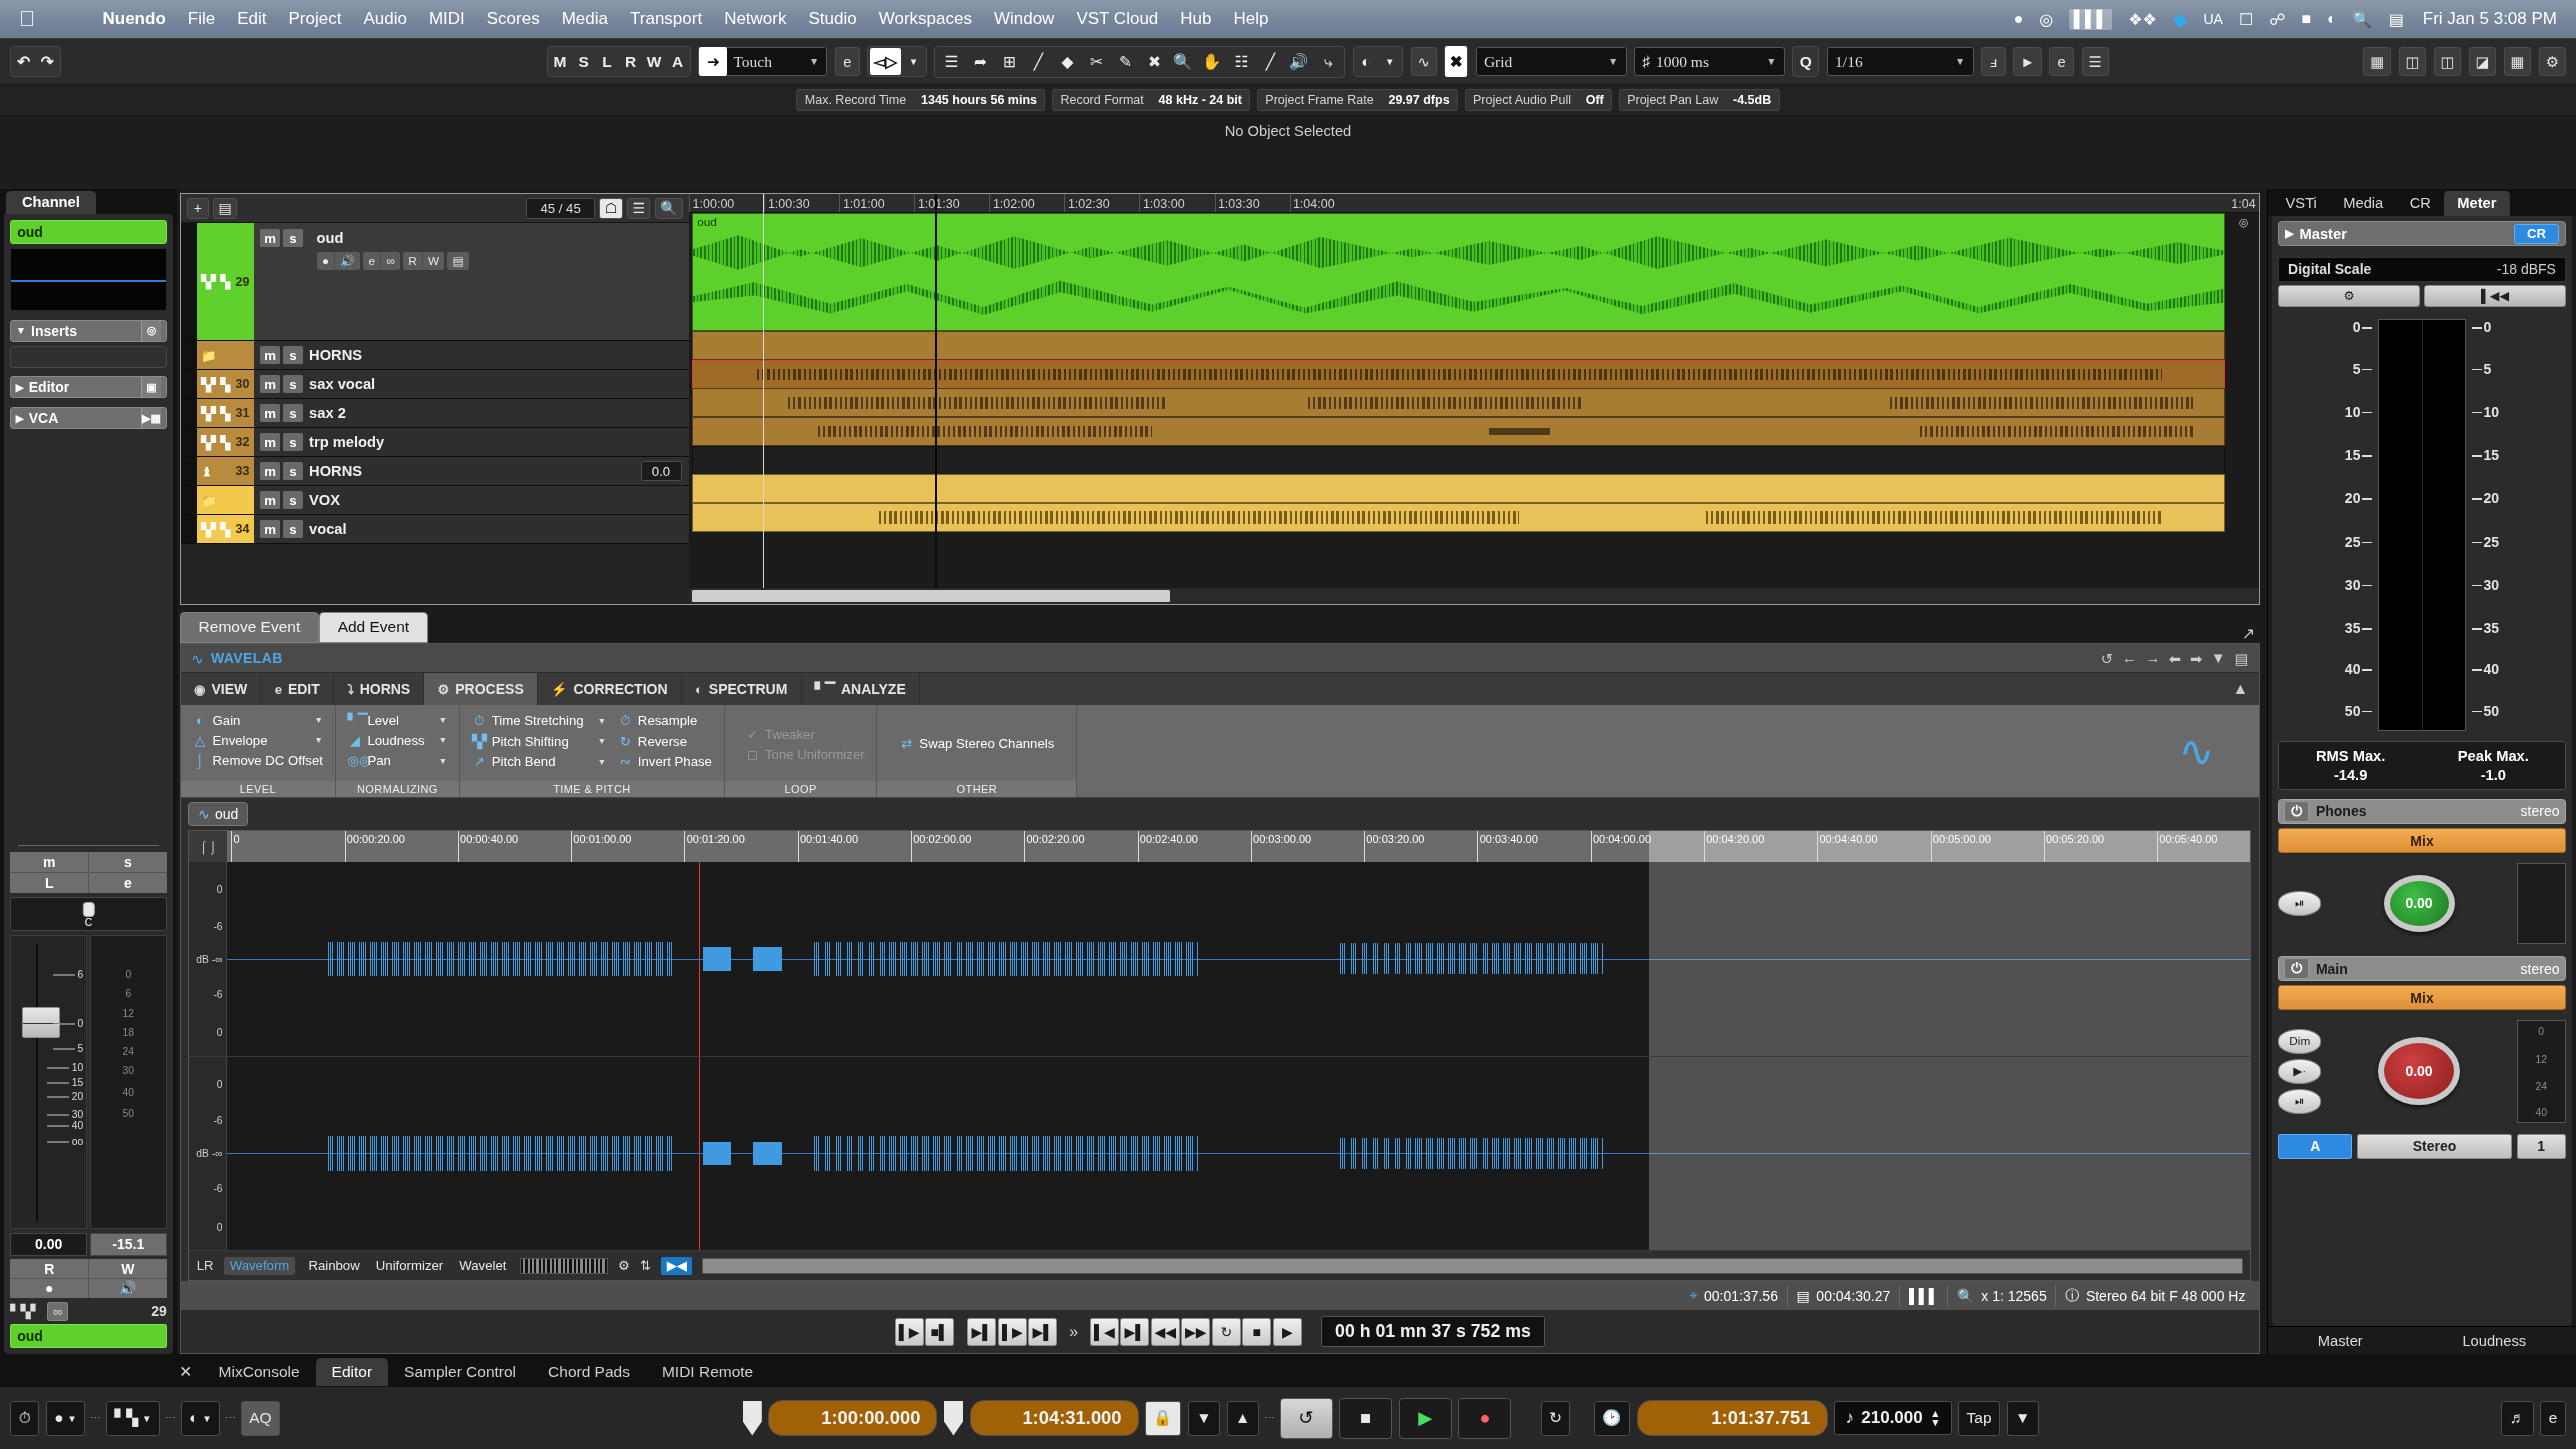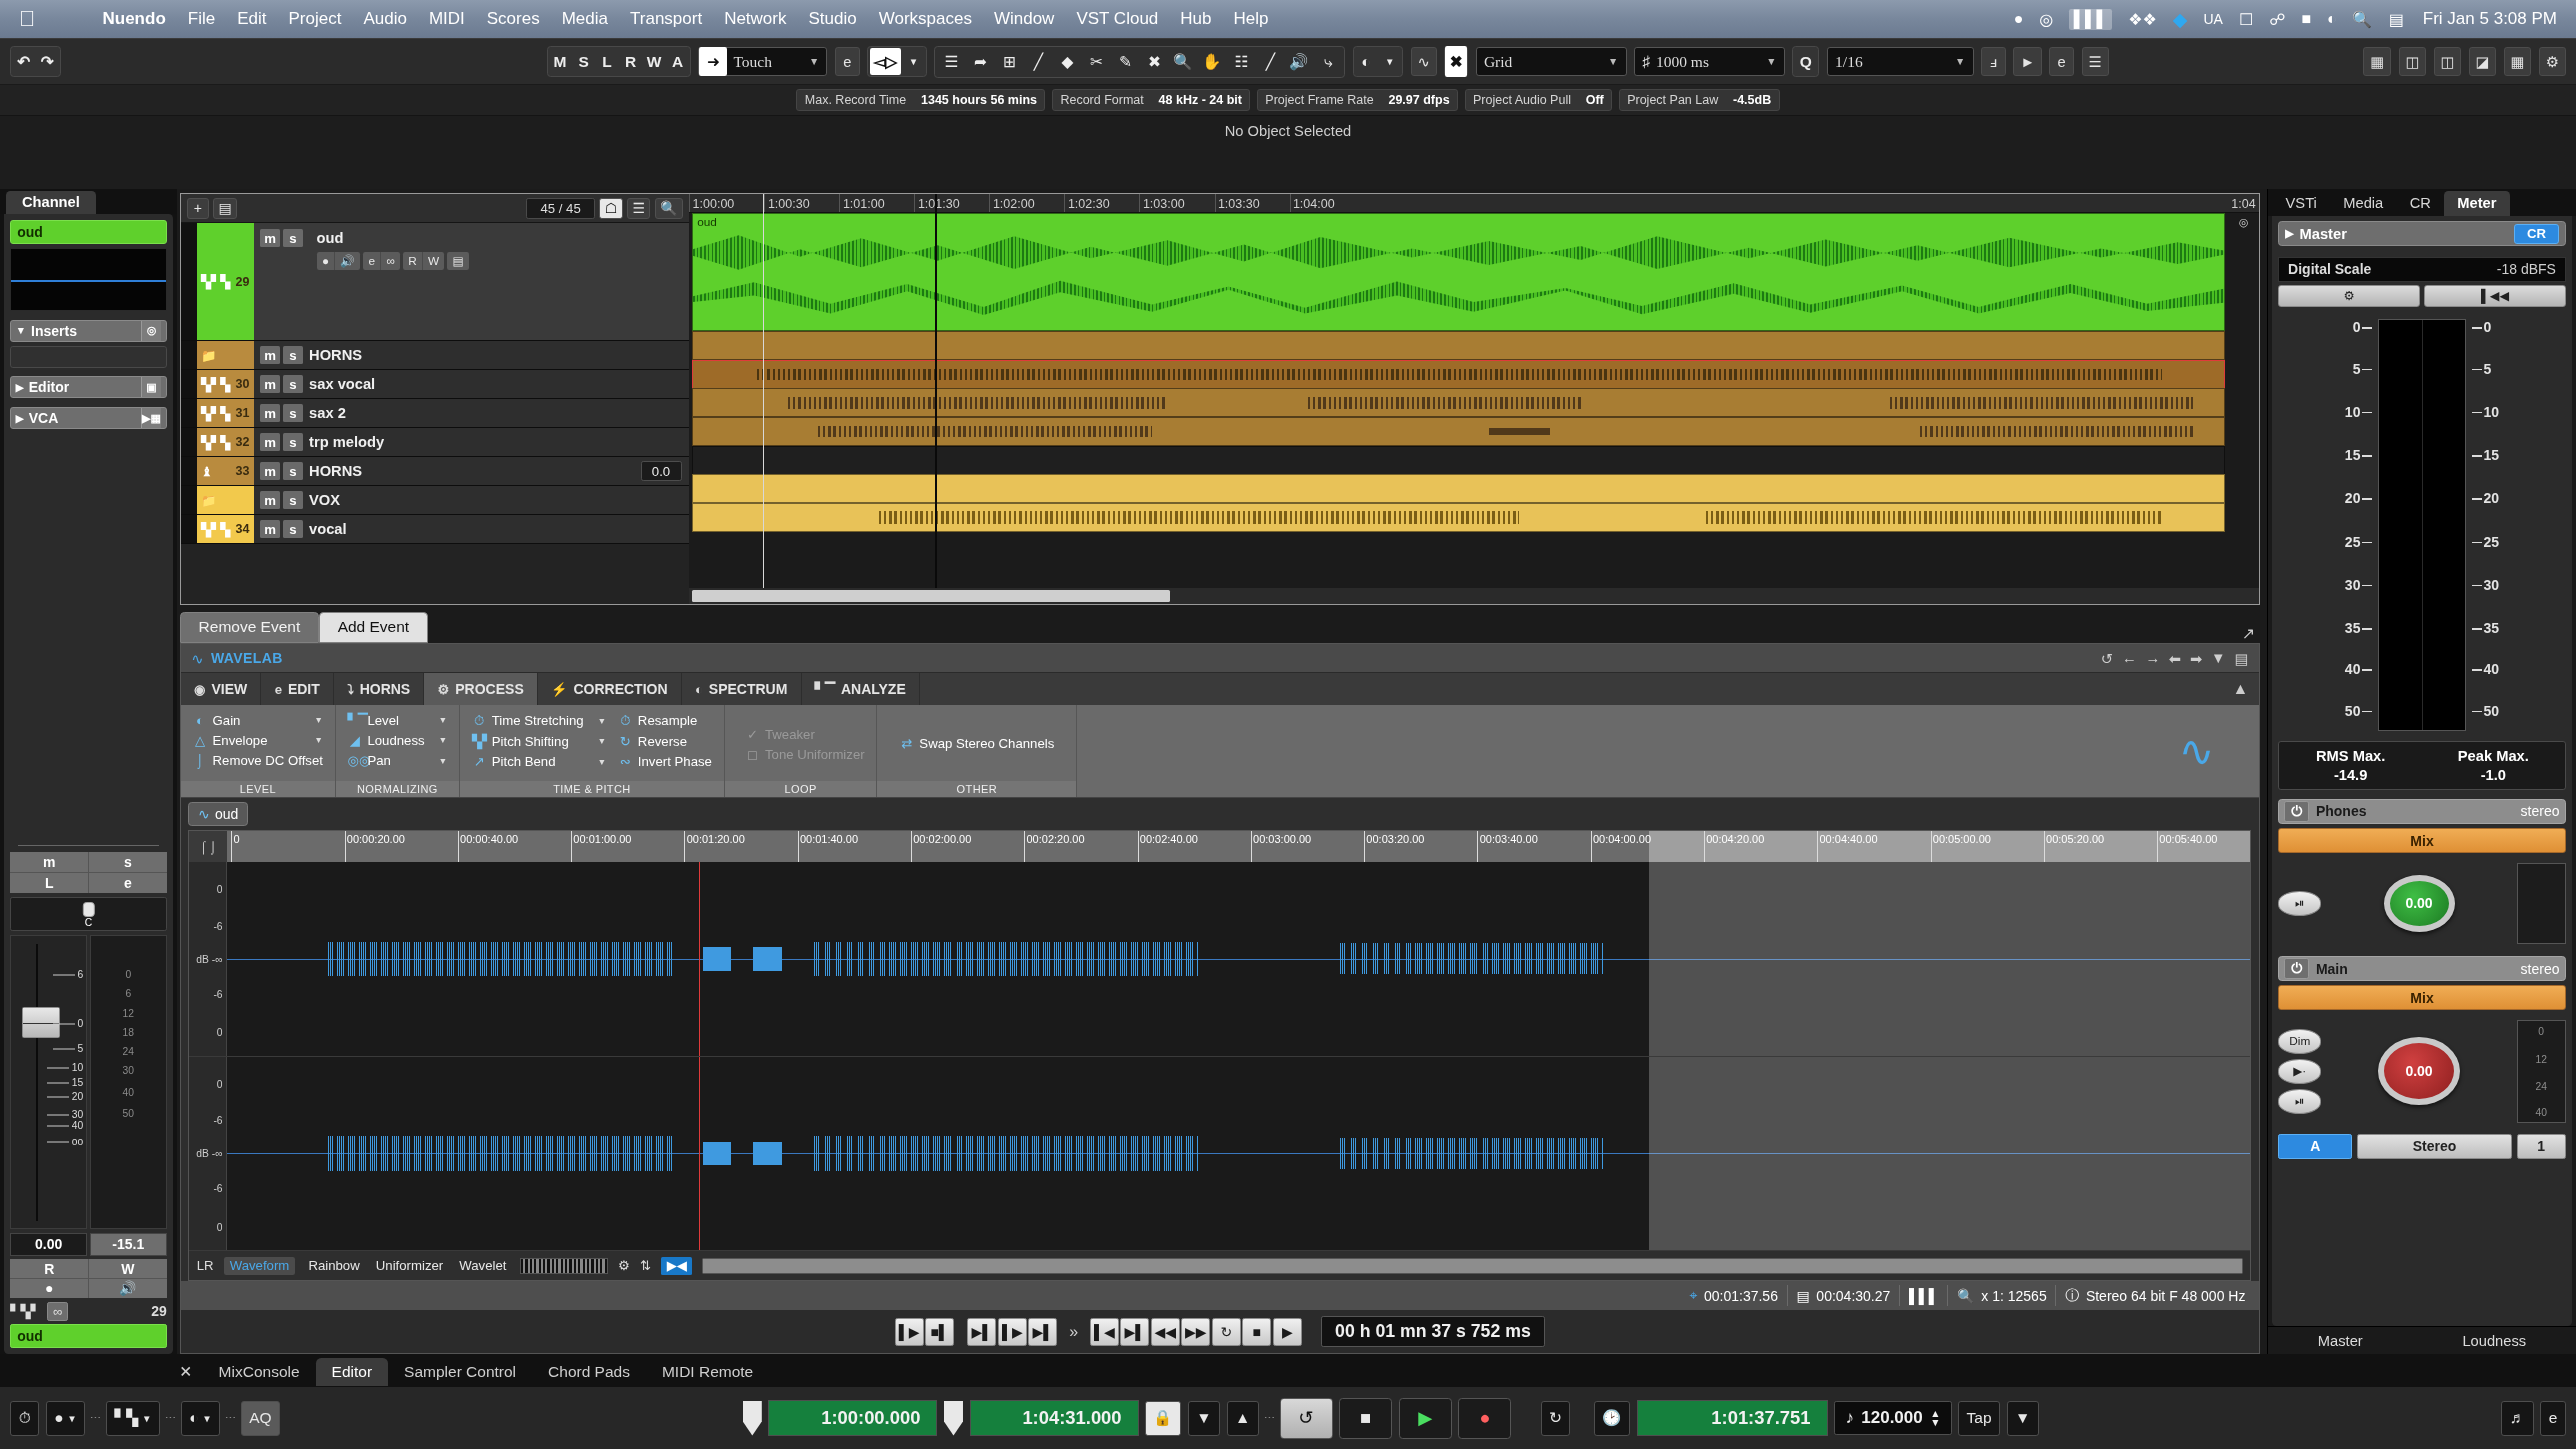--- a/index.html
+++ b/index.html
@@ -304,21 +304,21 @@
   .bt.act{ background:#3b3b3b; color:#fff; border-radius:5.2px 5.2px 0 0;}
   .bt.x{ padding:5.2px 10.3px; }
   #transport{ position:absolute; left:0; right:0; bottom:0; height:63px; background:#272727;
               display:flex; align-items:center; padding:0 10.3px; gap:6.6px; border-top:0.7px solid #111;}
   .trb{ background:#151515; border:0.7px solid #4e4e4e; border-radius:2.9px; height:35px;
         display:flex; align-items:center; justify-content:center; color:#e8e8e8;
         font-size:15.5px; padding:0 7.4px; gap:3.7px;}
   .trb.lite{ background:#5a5a5a; }
   .trb.white{ background:#e8e8e8; color:#111;}
   .dots{ color:#888; font-size:11px; letter-spacing:0.7px; writing-mode:vertical-rl; line-height:.7;}
-  .timefield{ background:#15803d; border:0.7px solid #4e4e4e; border-radius:0; color:#f2f2f2;
+  .timefield{ background:#a16207; border:0.7px solid #4e4e4e; border-radius:14px; color:#f2f2f2;
               font-size:18.4px; font-weight:bold; padding:5.9px 16px; text-align:right; min-width:169px;}
   .mkr{ width:19px; height:35px; background:#e8e8e8; clip-path:polygon(0 0,100% 0,100% 60%,50% 100%,0 60%);}
   .bigbtn{ width:53px; height:41px; border:0.7px solid #555; border-radius:3.7px;
            display:flex; align-items:center; justify-content:center; font-size:18.4px;}
   .bb-gray{ background:linear-gradient(180deg,#d8d8d8,#b0b0b0); color:#111;}
   .bb-dark{ background:#1b1b1b; color:#e8e8e8;}
   .bb-grn{ background:#1b1b1b; color:#4ade60;}
   .bb-red{ background:#1b1b1b; color:#ff6060;}
   .tempo{ background:#0c0c0c; border:0.7px solid #4e4e4e; border-radius:2.2px; color:#f2f2f2;
           font-size:17px; font-weight:bold; padding:5.9px 10.3px; display:flex; align-items:center; gap:7.4px;}
@@ -1252,21 +1252,21 @@
     <div class="bigbtn bb-dark">■</div>
     <div class="bigbtn bb-grn">▶</div>
     <div class="bigbtn bb-red">●</div>
     <div style="width:16px"></div>
     <div class="trb">↻</div>
     <div style="width:10.3px"></div>
     <div class="trb">🕑</div>
     <div class="timefield" style="min-width:191px">1:01:37.751</div>
     <div class="tempo">
       <span>♪</span>
-      <span>120.000</span>
+      <span>210.000</span>
       <span style="font-size:10.3px;line-height:.9">▲<br>▼</span>
     </div>
     <div class="trb">Tap</div>
     <div class="trb">▼</div>
     <div style="flex:1"></div>
     <div class="trb">♬</div>
     <div class="trb">e</div>
   </div>
 </div>
 

